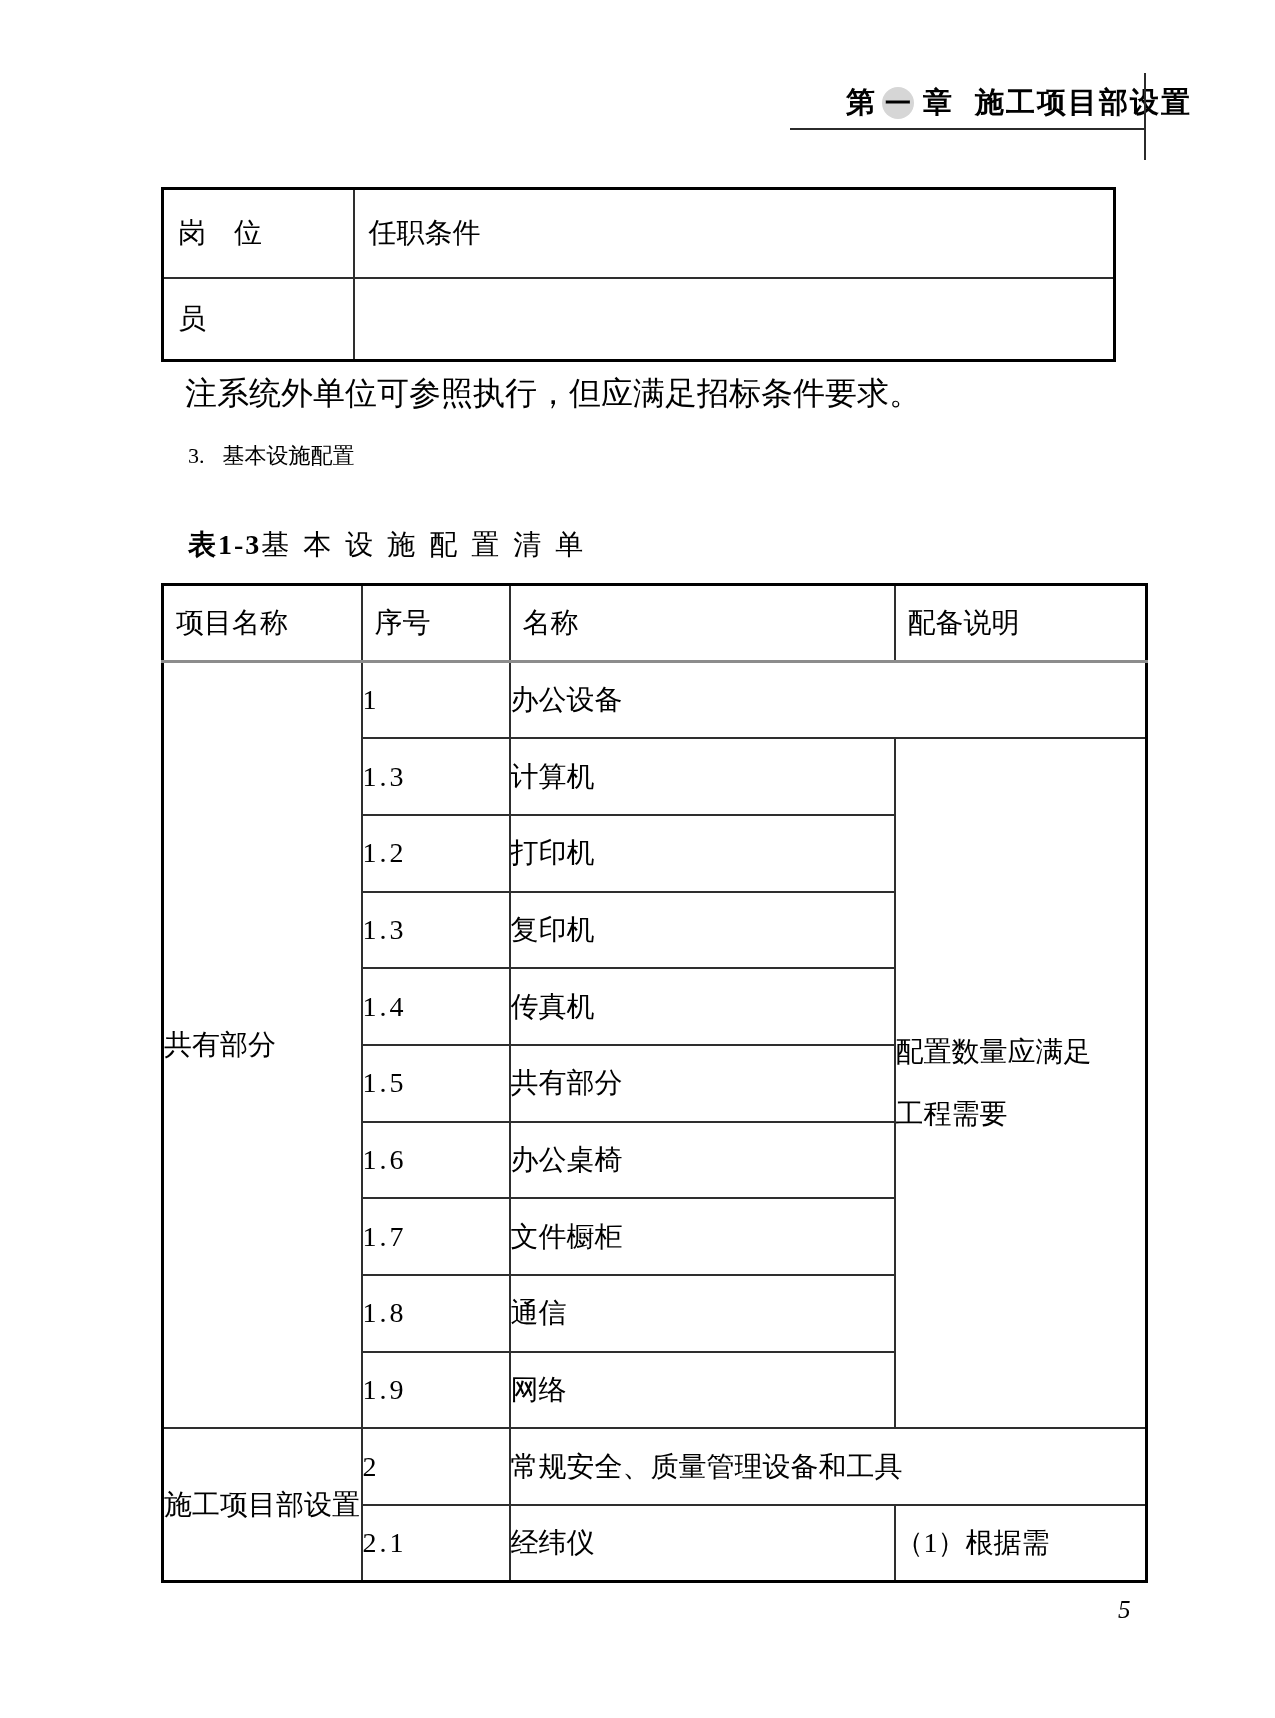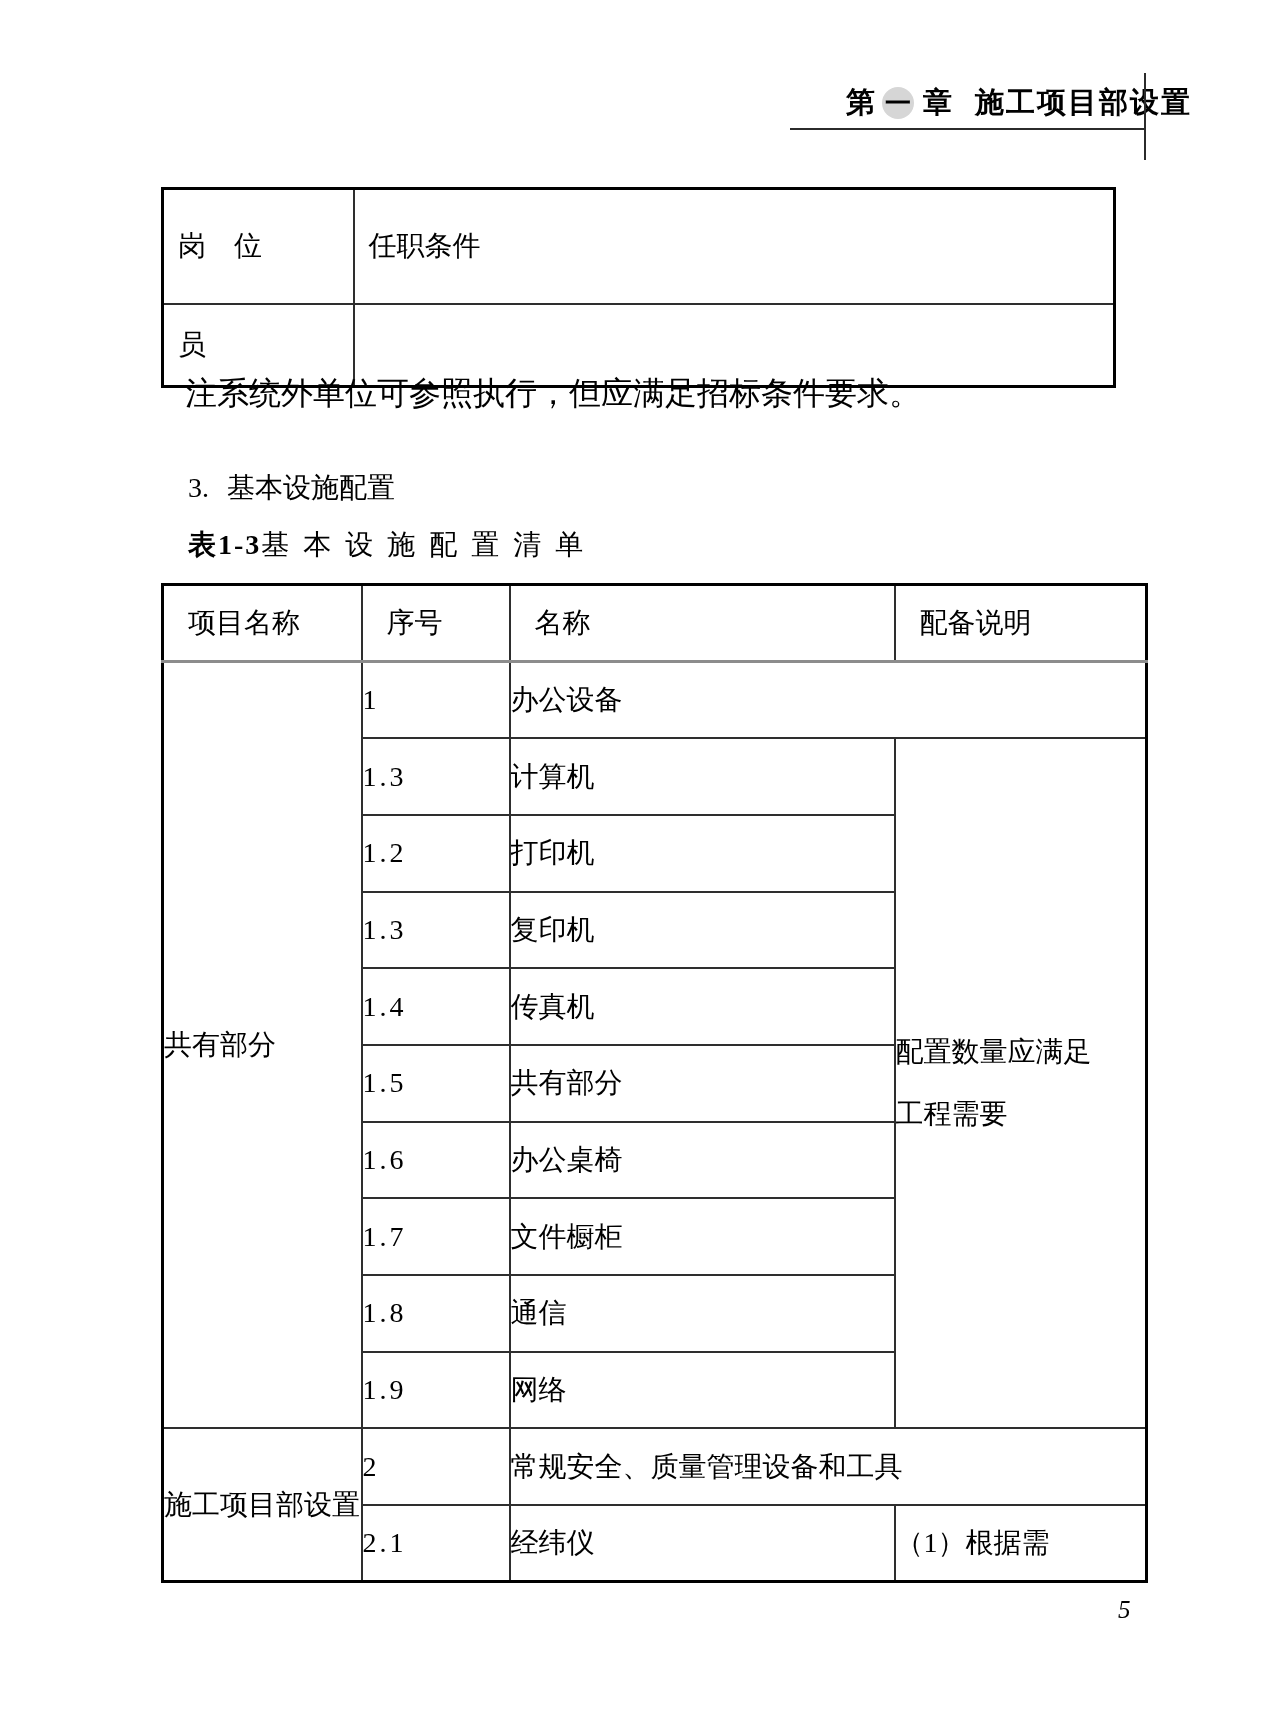--- a/index.html
+++ b/index.html
@@ -27,41 +27,41 @@
   
   table{border-collapse:collapse;table-layout:fixed;}
   .top-table{
     position:absolute;left:161px;top:187px;width:952px;
     font-size:28px;border:3px solid #000;
   }
   .top-table td{
     border:2px solid #2e2e2e;vertical-align:middle;
     padding:0 0 0 14px;overflow:hidden;
   }
-  .tt-r1{height:115px;}
+  .tt-r1{height:89px;}
   .tt-r2{height:83px;}
 
   
   .note{position:absolute;left:185px;top:372px;font-size:32px;white-space:nowrap;}
-  .section-heading{position:absolute;left:188px;top:441px;font-size:28px;white-space:nowrap;margin-top:28px;}
+  .section-heading{position:absolute;left:188px;top:441px;font-size:22px;white-space:nowrap;}
   .sh-num{margin-right:18px;}
   .table-caption{position:absolute;left:188px;top:526px;font-size:28px;white-space:nowrap;}
   .caption-label{font-weight:bold;letter-spacing:2px;}
   .caption-text{letter-spacing:14px;}
 
   
   .main-table{
     position:absolute;left:161px;top:583px;width:984px;
     font-size:28px;border:3px solid #000;
   }
   .main-table th,.main-table td{
     border:2px solid #2e2e2e;vertical-align:middle;
     padding:0;overflow:hidden;font-weight:normal;text-align:left;
   }
-  .main-table th{padding-left:24px;border-bottom:3px solid #8c8c8c;}
+  .main-table th{padding-left:12px;border-bottom:3px solid #8c8c8c;}
   .hdr-row{height:77px;}
   .data-row{height:76.7px;}
   .cell-group{padding-left:10px;}
   .cell-no{padding-left:12px;letter-spacing:3px;}
   .cell-name{padding-left:40px;}
   .cell-name-span{padding-left:12px;}
   .cell-remark{padding-left:14px;white-space:pre-line;line-height:62px;}
   .cell-remark2{padding-left:38px;}
 
   

